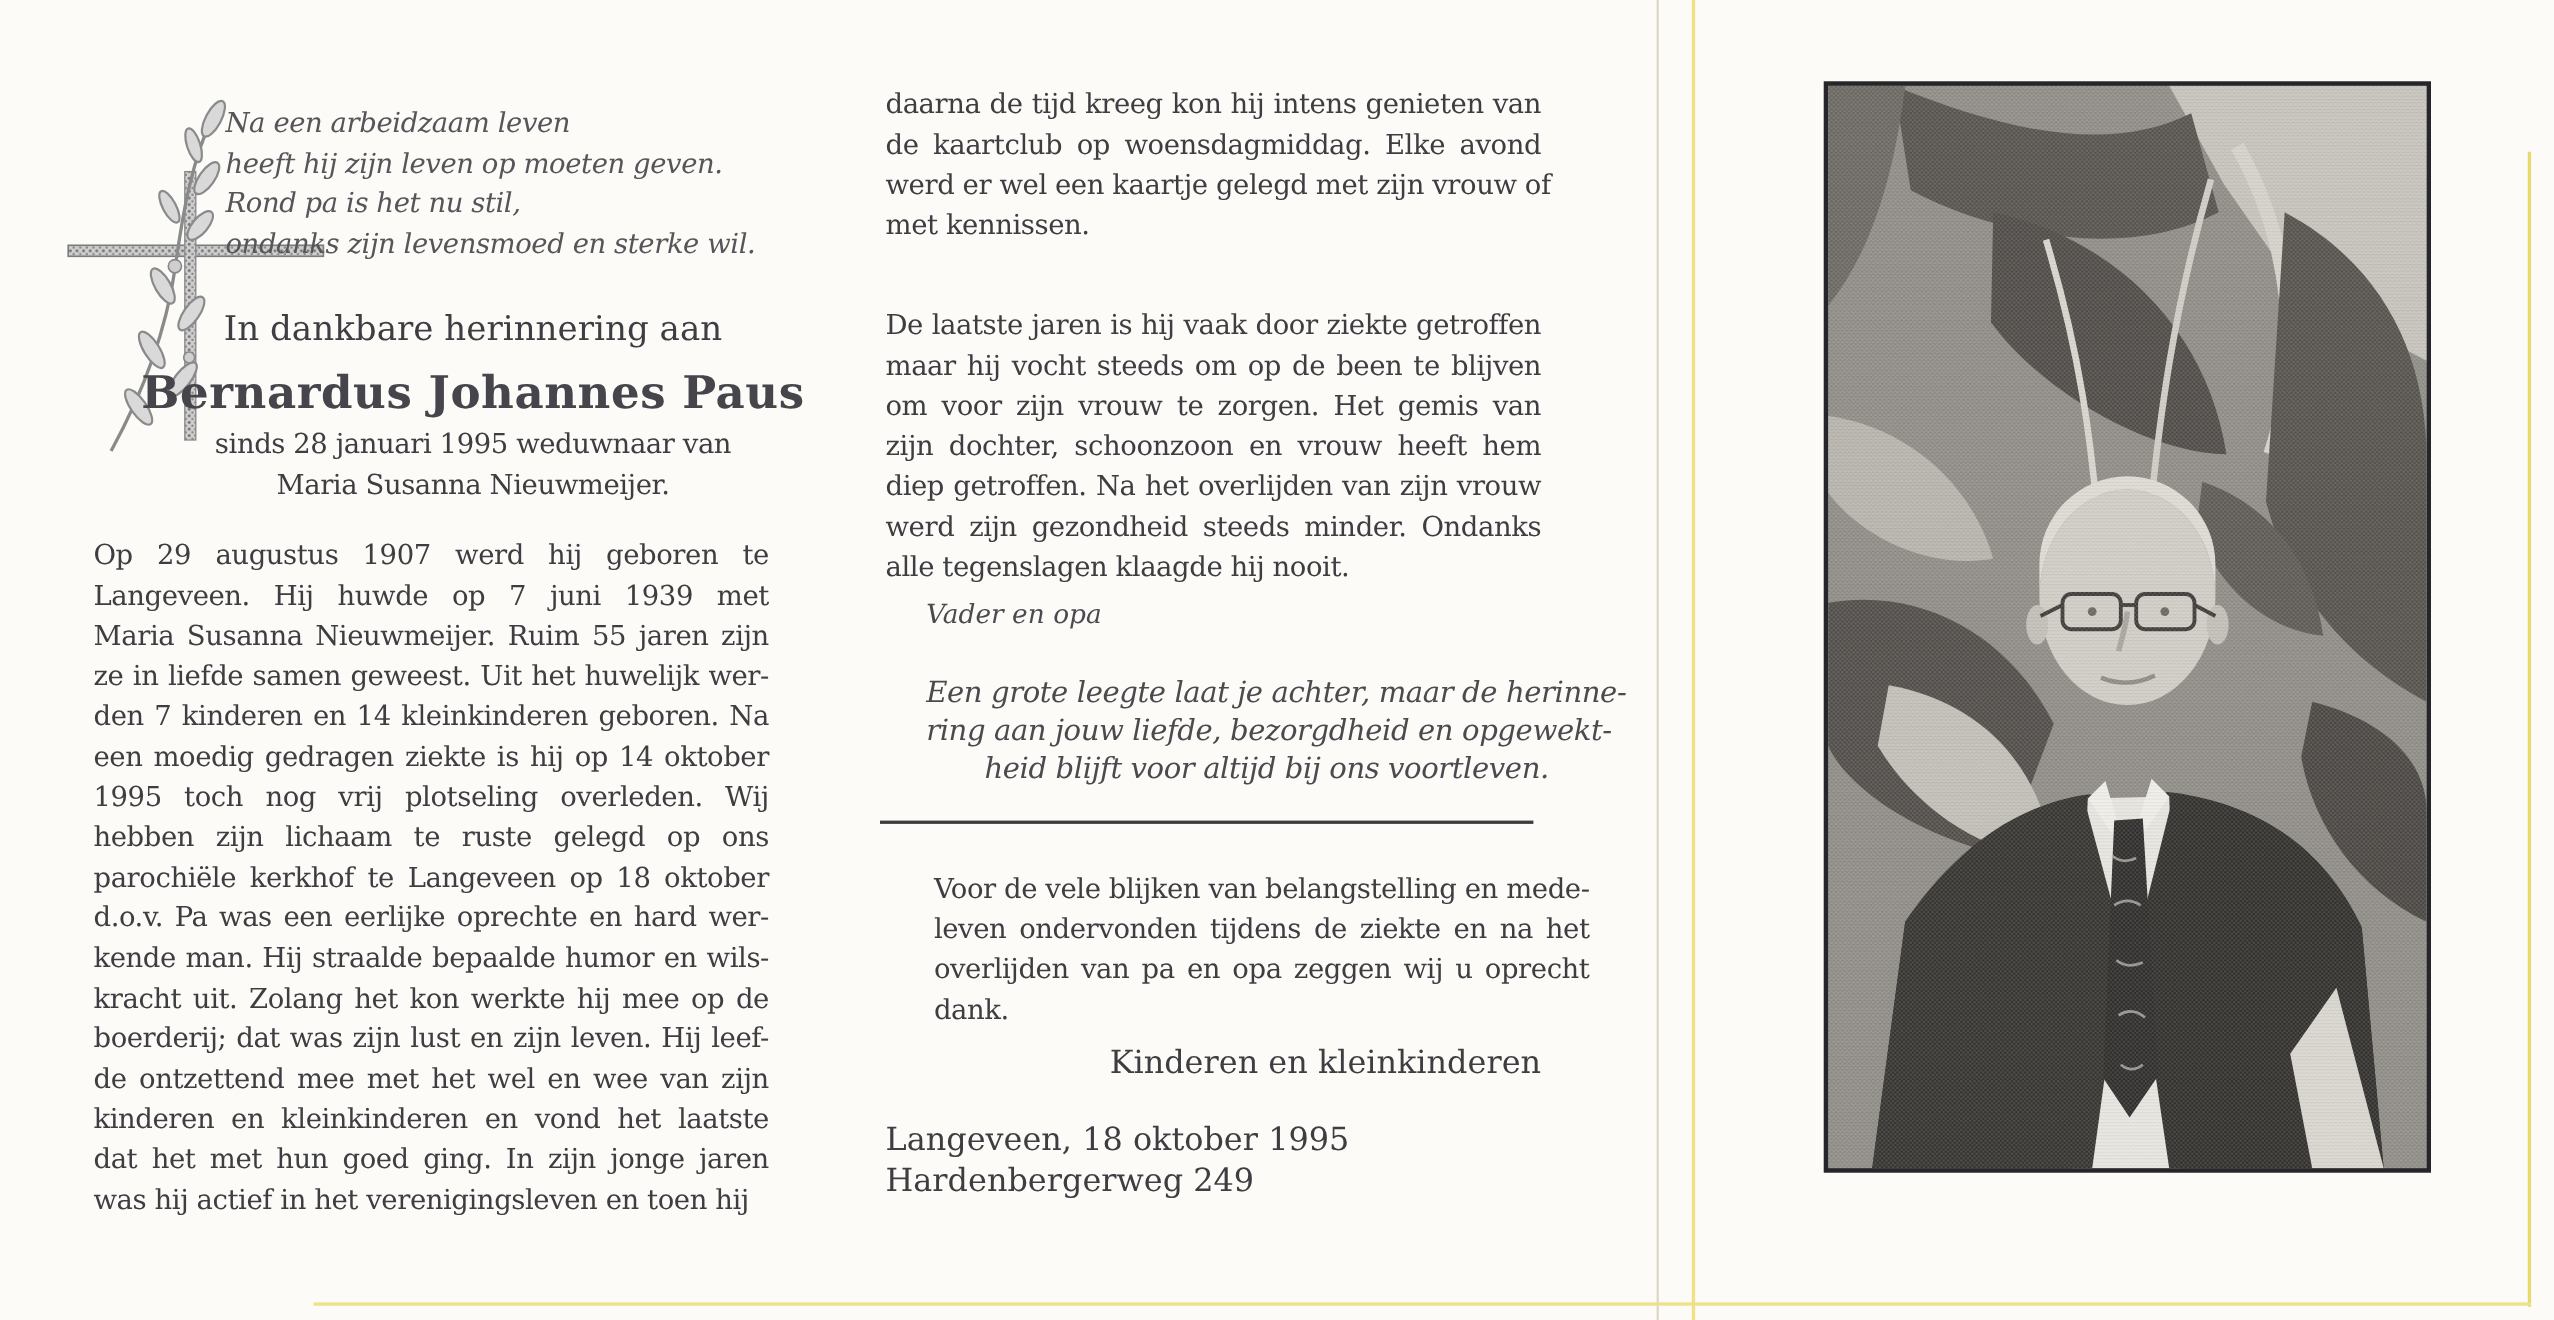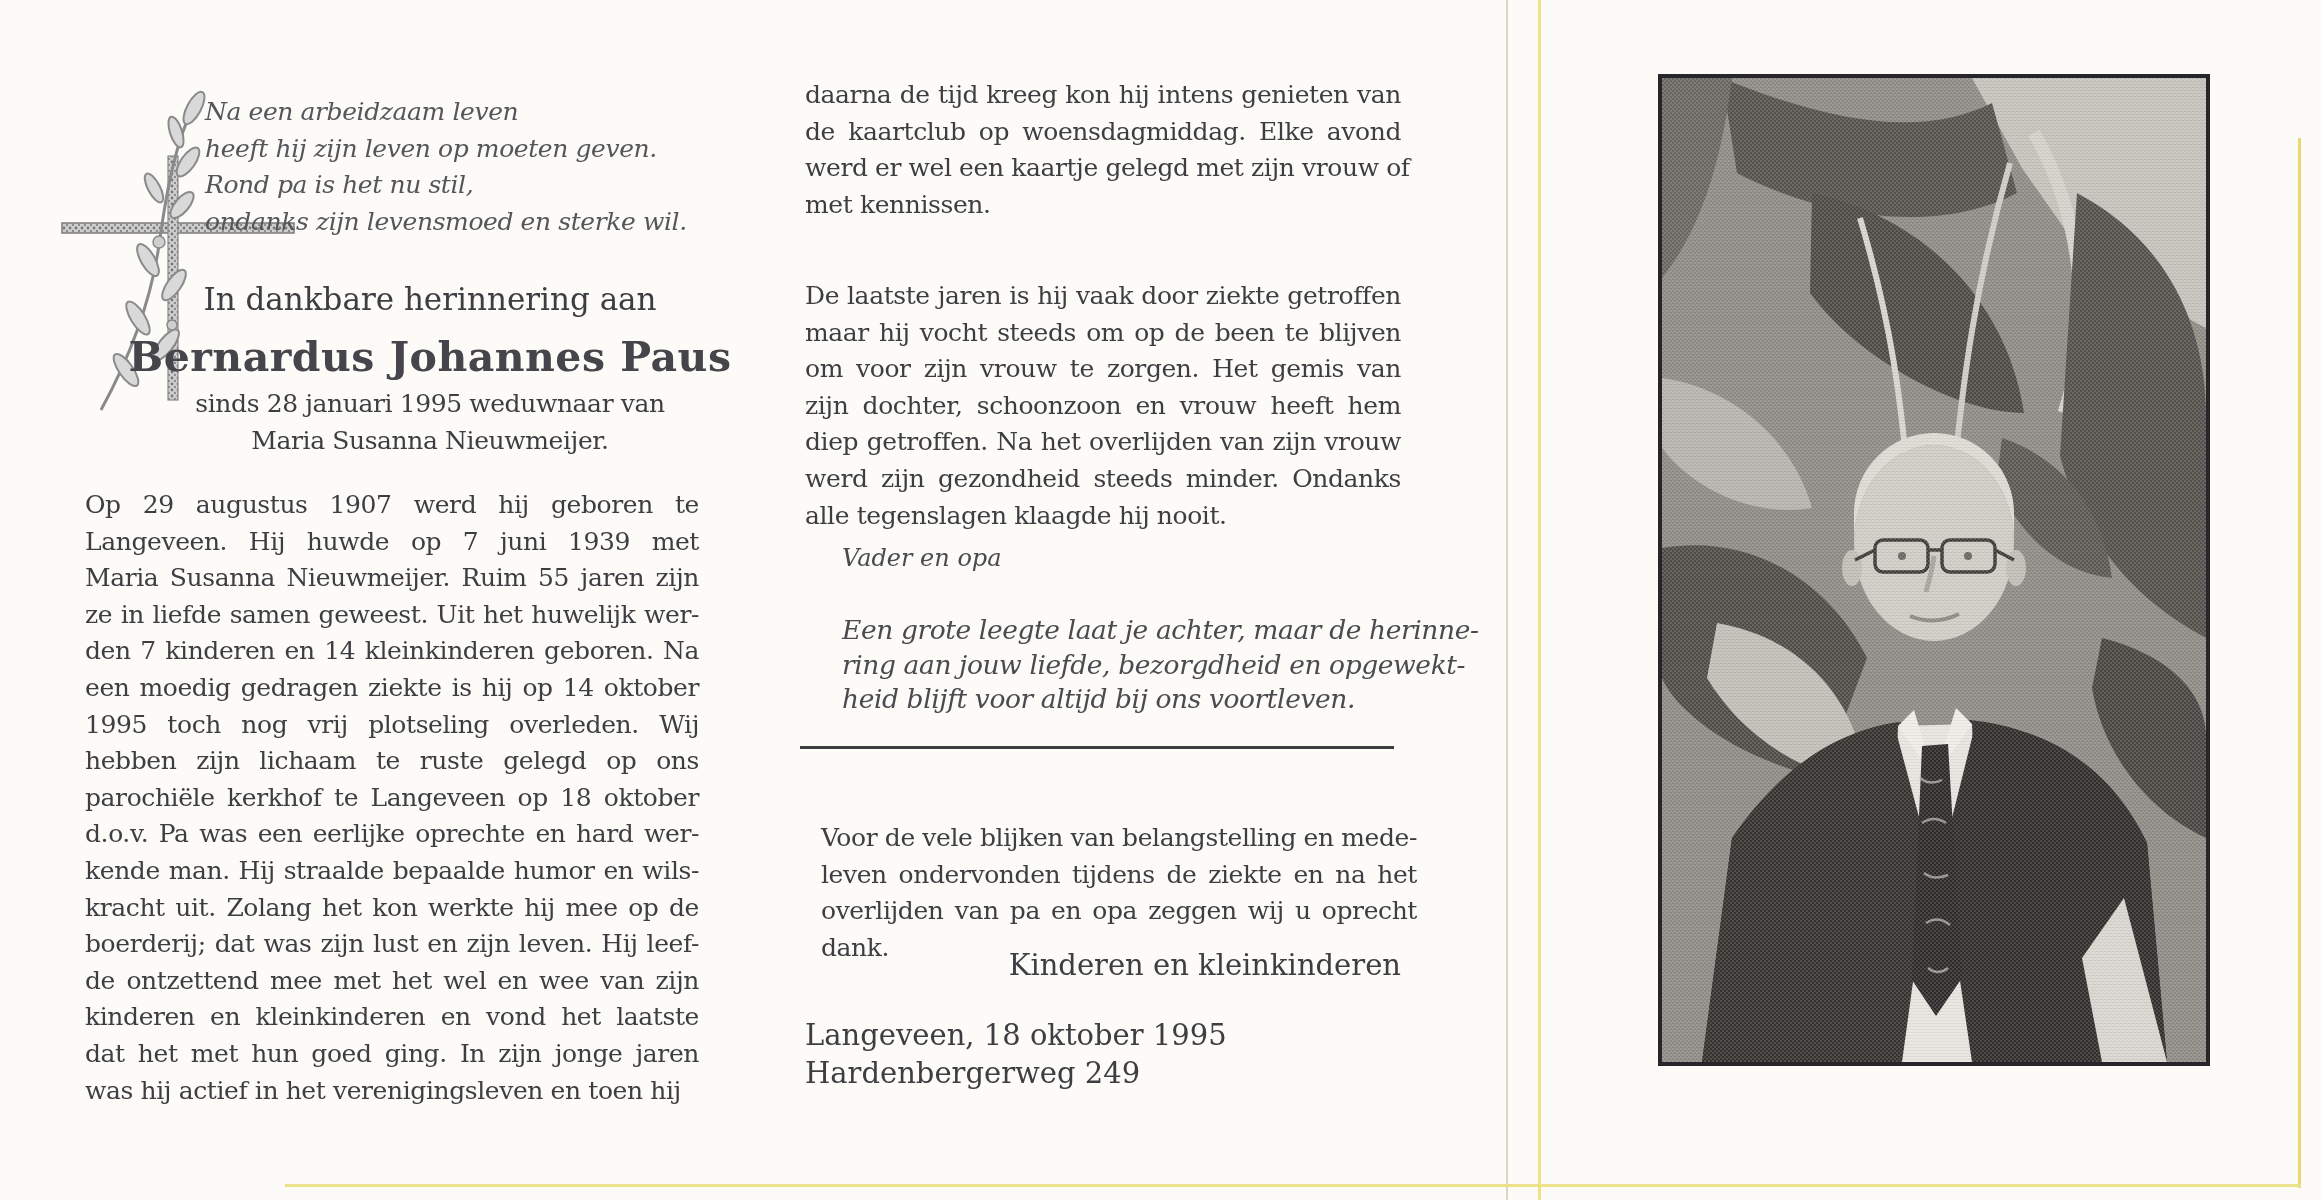--- a/index.html
+++ b/index.html
@@ -13,23 +13,23 @@
   
   .poem{left:205px;top:94px;width:520px;font-style:italic;font-size:26px;line-height:36.5px;color:#55555a;}
   .intro{left:140px;top:281px;width:580px;text-align:center;font-size:31px;}
   .name{left:120px;top:318px;width:620px;text-align:center;font-size:41px;font-weight:bold;color:#45454b;letter-spacing:0.5px;margin-top:15px;}
   .sinds{left:140px;top:386px;width:580px;text-align:center;font-size:29px;line-height:37px;}
   .bio{left:85px;top:487px;width:614px;}
   .para1{left:805px;top:77px;width:596px;}
   .para2{left:805px;top:278px;width:596px;}
   .tribute-head{left:842px;top:544px;font-style:italic;font-size:24px;color:#4a4a4f;}
   .tribute{left:842px;top:613px;width:566px;font-style:italic;color:#4a4a4f;}
-  .tribute .tline{font-size:26.5px;line-height:34.5px;}
+  .tribute .tline{font-size:26.5px;line-height:34.5px;text-align:right;}
   .rule{left:800px;top:746px;width:594px;height:3px;background:#3d3d40;}
-  .thanks{left:821px;top:790px;width:596px;margin-top:30px;}
+  .thanks{left:849px;top:790px;width:596px;}
   .signature{left:805px;top:948px;width:596px;text-align:right;font-size:29px;}
   .placedate{left:805px;top:1016px;font-size:29px;line-height:38px;}
   
   .tline{white-space:nowrap;font-size:25px;line-height:36.6px;letter-spacing:-0.4px;}
   .justify .tline{text-align:justify;text-align-last:justify;}
   .justify .tline:last-child{text-align-last:left;}
   
   .fold-faint{left:1506px;top:0;width:2px;height:1200px;background:#dcd6c4;}
   .fold-yellow{left:1538px;top:0;width:3px;height:1200px;background:#eddc6e;opacity:.85;}
   .edge-right{left:2298px;top:138px;width:3px;height:1050px;background:#e8d96f;}

